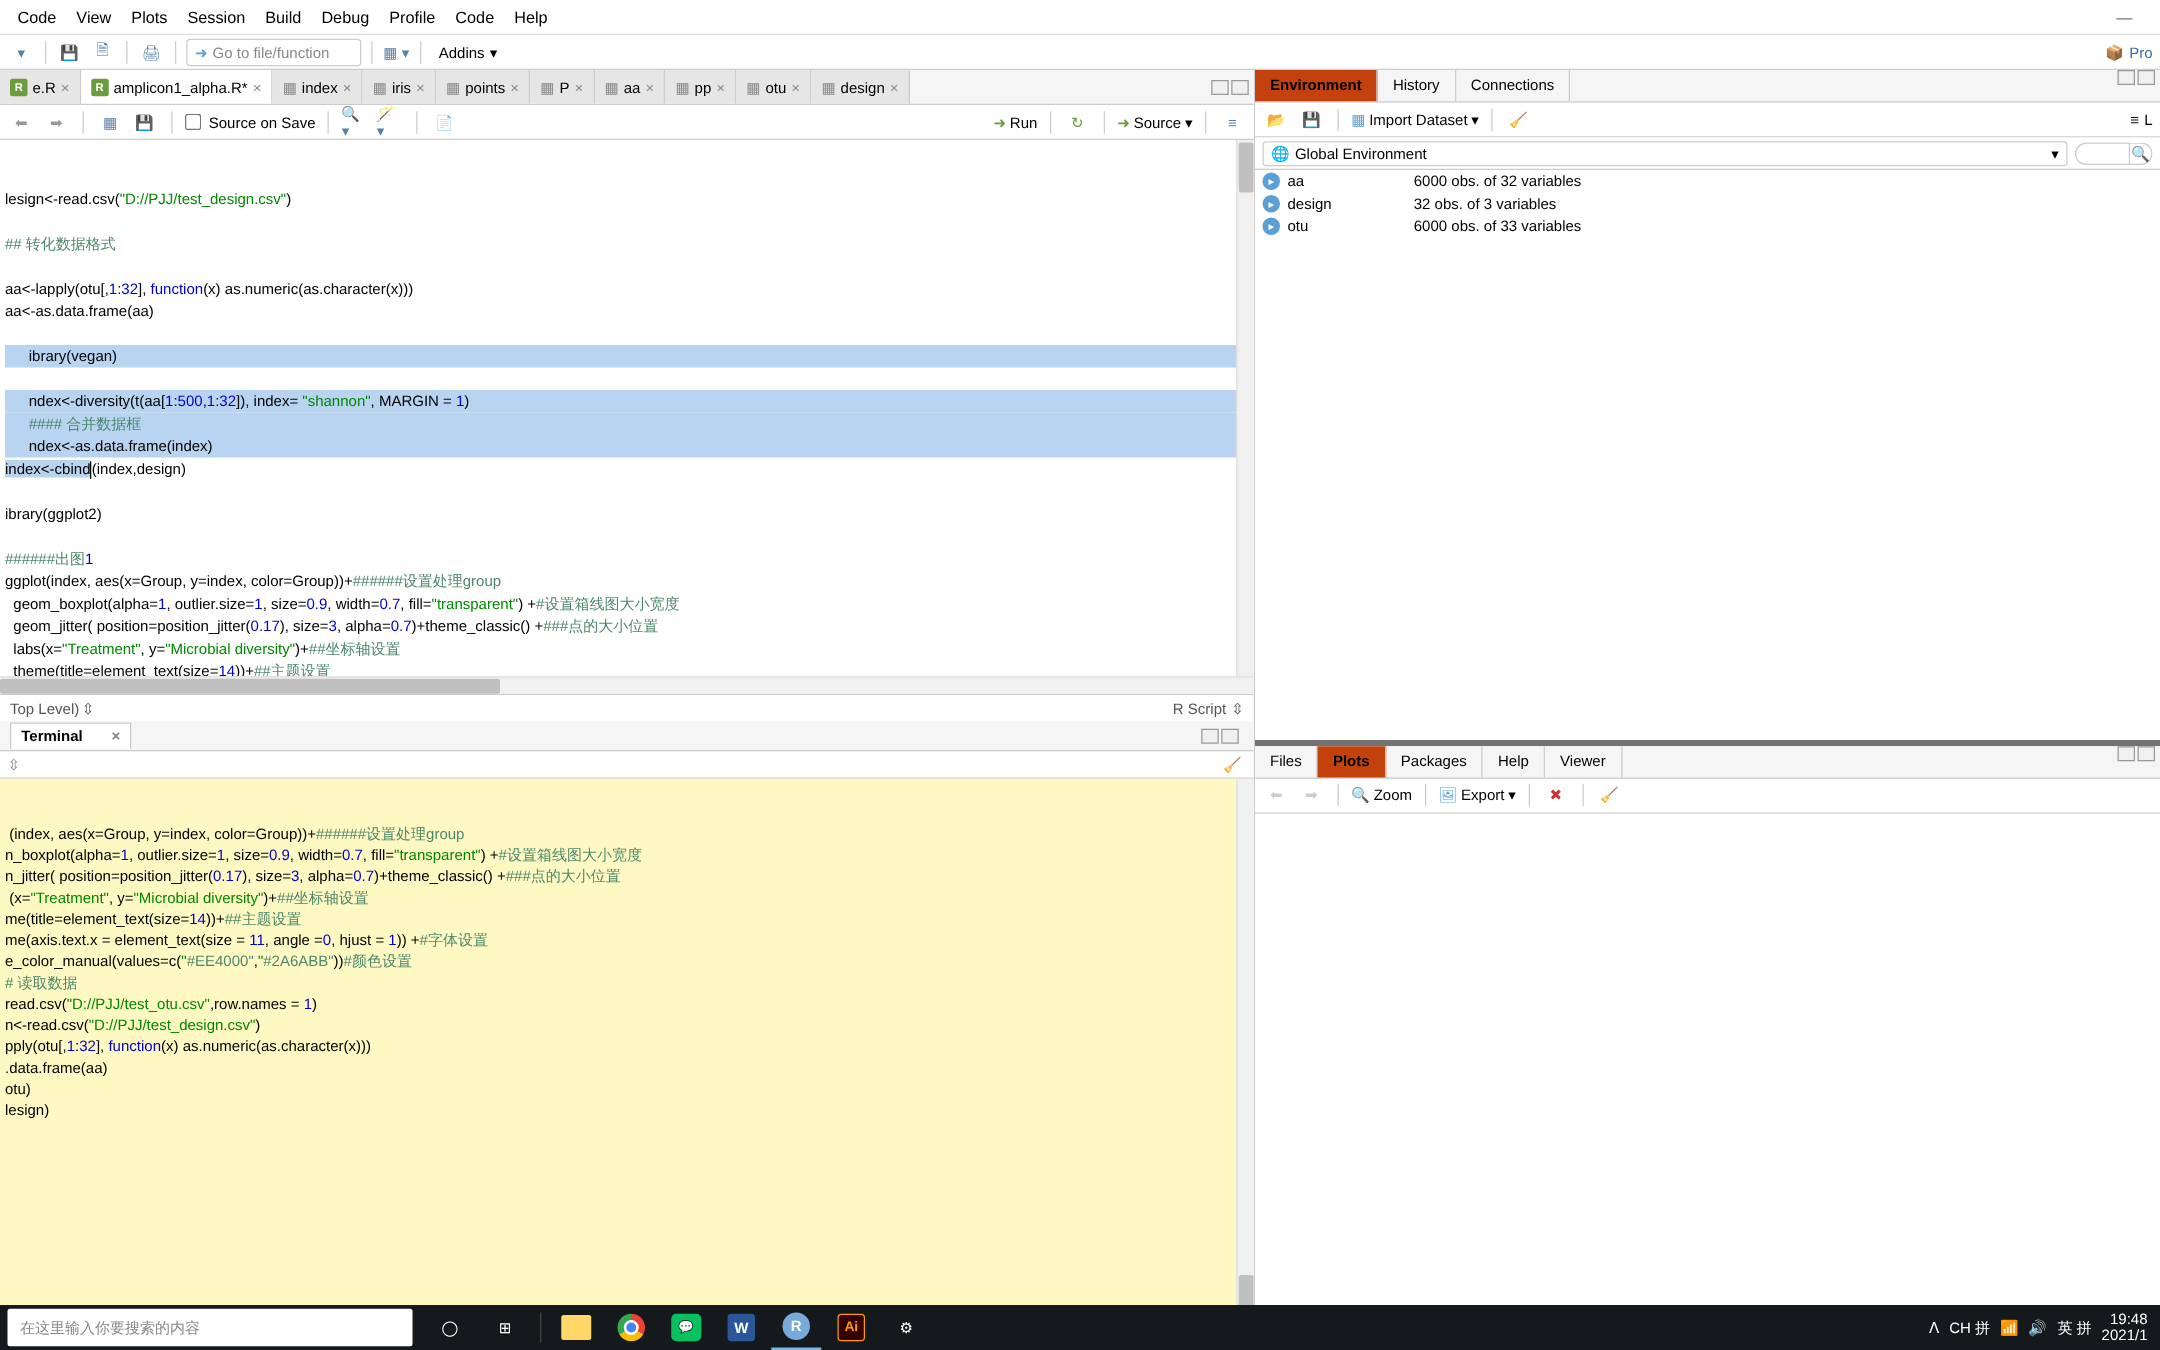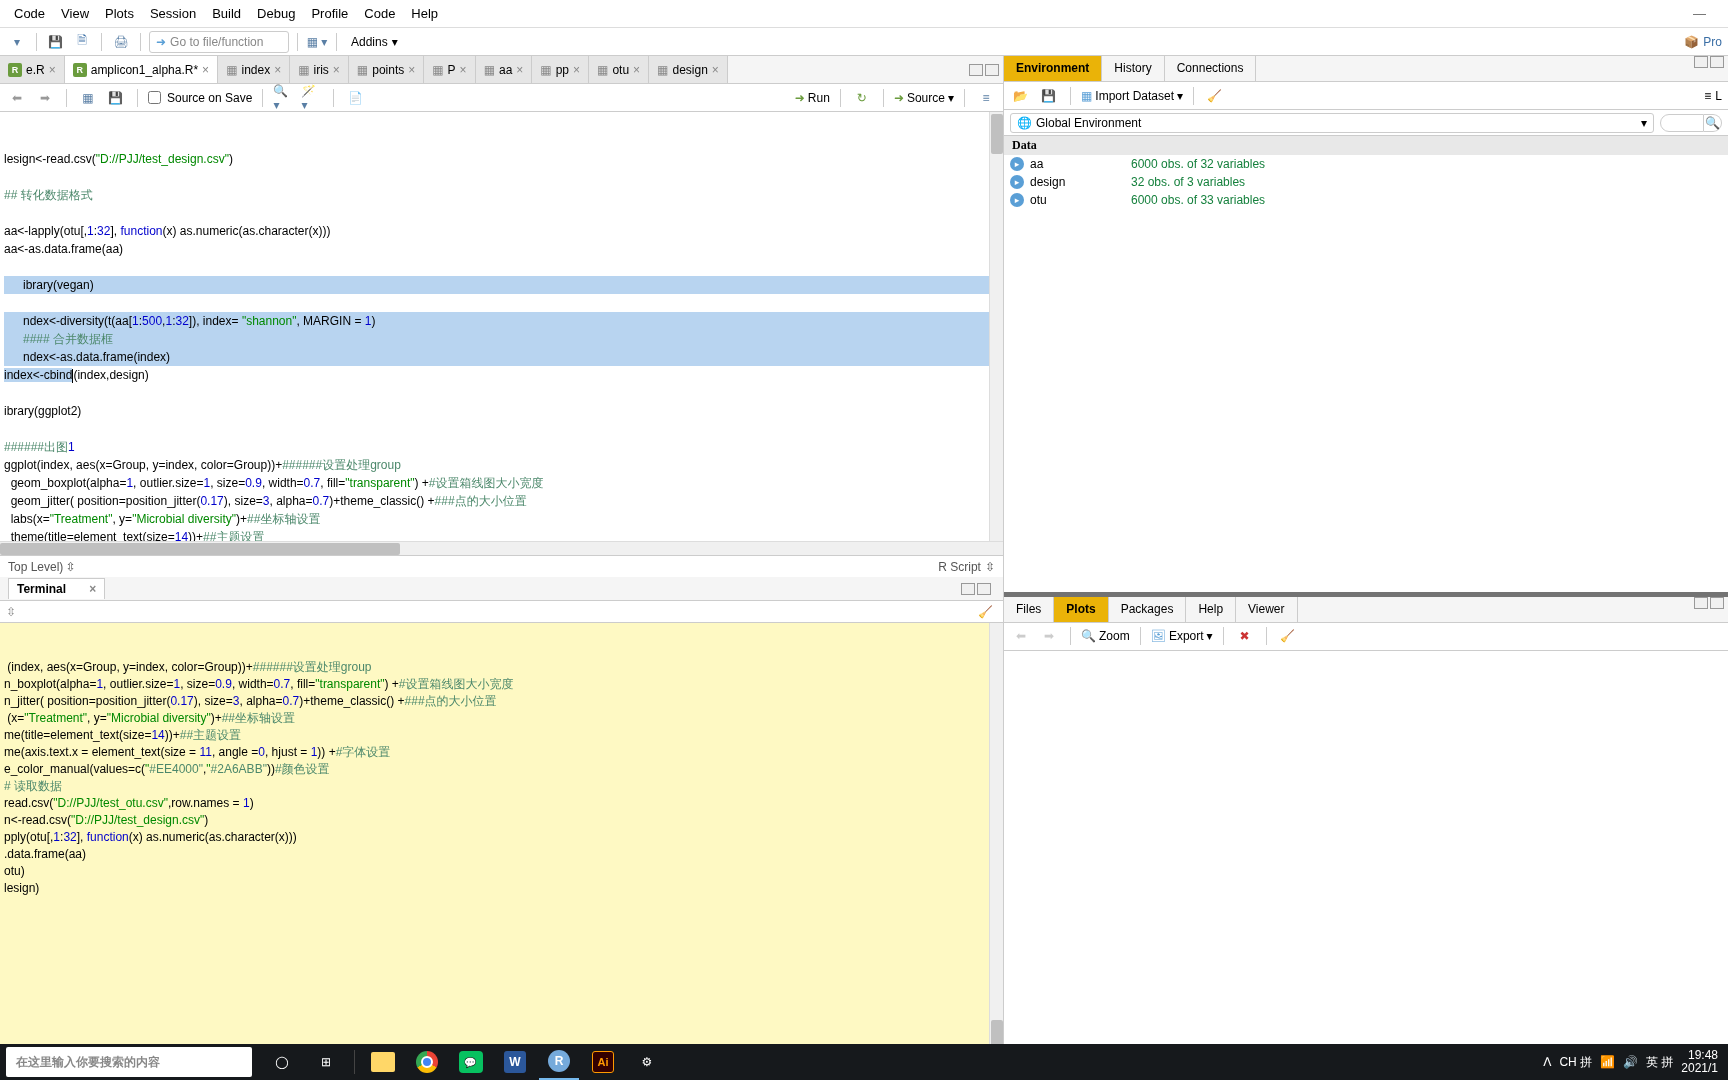--- a/index.html
+++ b/index.html
@@ -39,43 +39,43 @@
 .status-bar { height: 22px; border-top: 1px solid #ccc; display: flex; align-items: center; padding: 0 8px; font-size: 11px; color: #555; }
 .status-bar .right { margin-left: auto; display:flex; align-items:center; gap:4px; }
 
 .terminal-header { height: 24px; border-bottom: 1px solid #ccc; display: flex; align-items: center; padding: 0 8px; background: #f5f5f5; }
 .terminal-header .ttab { padding: 3px 8px; background: #fff; border: 1px solid #ccc; border-bottom: none; font-weight: bold; display:flex; gap:23px; align-items:center;}
 .terminal-toolbar { height: 22px; border-bottom: 1px solid #ccc; display:flex; align-items:center; padding:0 6px; gap:4px;}
 .terminal-body { flex: 1; background: #fef9c3; font-family: Consolas, monospace; font-size: 14px; line-height: 17px; padding: 2px 4px; white-space: pre; overflow:hidden; position:relative; }
 
 .panel-tabs { height: 26px; background: #f5f5f5; border-bottom: 1px solid #ccc; display: flex; }
 .panel-tab { padding: 5px 12px; border-right: 1px solid #ccc; cursor: pointer; font-size: 12px; }
-.panel-tab.active { background: #eab308; font-weight: bold; }
+.panel-tab.active { background: #c2410c; font-weight: bold; }
 .panel-toolbar { height: 28px; border-bottom: 1px solid #ccc; display: flex; align-items: center; padding: 0 6px; gap: 6px; }
 
 .env-scope { height: 26px; border-bottom: 1px solid #ccc; display: flex; align-items: center; padding: 0 6px; gap: 6px; background:#fff;}
 .env-list { flex: 1; background: #fff; font-family: Consolas, monospace; font-size: 14px; overflow:auto; }
 .env-heading { background: #e8e8e8; padding: 2px 8px; font-weight: bold; font-family: "Segoe UI"; font-size:12px;}
 .env-row { display: flex; padding: 2px 6px; align-items: center; gap: 6px; }
 .env-icon { width: 14px; height: 14px; border-radius: 50%; background: #5a9fd6; display:flex; align-items:center; justify-content:center; color:#fff; font-size:9px;}
 .env-name { width: 95px; color: #000; }
-.env-desc { color: #15803d; }
+.env-desc { color: #000000; }
 
 .bottom-pane { border-top: 5px solid #737373; display:flex; flex-direction:column; flex:1;}
 .plot-area { flex: 1; background: #fff; }
 
 .scroll-v { position:absolute; right:0; top:0; bottom:0; width:14px; background:#f0f0f0; border-left:1px solid #ddd;}
 .scroll-thumb-v { position:absolute; width:12px; left:1px; background:#c0c0c0; border-radius:2px;}
 .scroll-h { height:14px; background:#f0f0f0; border-top:1px solid #ddd; position:relative;}
 .scroll-thumb-h { position:absolute; height:12px; top:1px; background:#c0c0c0; border-radius:2px;}
 .min-max-ctrl { margin-left:auto; display:flex; gap:2px; padding-right:4px;}
 .winbtn { width:14px; height:12px; border:1px solid #999; background:#f0f0f0;}
 
 .taskbar { position:absolute; bottom:0; left:0; right:0; height:36px; background:#16191c; display:flex; align-items:center; color:#fff; }
-.search-box { width:246px; height:30px; background:#fff; color:#888; display:flex; align-items:center; padding:0 10px; margin-left:6px; border-radius:2px;font-weight:bold;}
+.search-box { width:324px; height:30px; background:#fff; color:#888; display:flex; align-items:center; padding:0 10px; margin-left:6px; border-radius:2px;}
 .task-icons { display:flex; align-items:center; gap:4px; margin-left:10px;}
 .task-icon { width:40px; height:36px; display:flex; align-items:center; justify-content:center; }
 .task-icon.active { border-bottom:2px solid #76b9ed;}
 .tray { margin-left:auto; display:flex; align-items:center; gap:8px; padding-right:10px; font-size:11px;}
 
 .search-input { width:44px; height:18px; border:1px solid #ccc; border-radius:10px 0 0 10px; padding:0 4px; font-size:11px; color:#888;}
 .search-icon-small { width:18px; height:18px; border:1px solid #ccc; border-left:none; border-radius:0 10px 10px 0; display:flex; align-items:center; justify-content:center; color:#888;}
 
 .dropdown { border:1px solid #ccc; border-radius:3px; padding:1px 6px; display:flex; align-items:center; gap:4px; height:20px; font-size:11px;}
 </style>
@@ -282,21 +282,20 @@
         <span style="color:#5a9fd6;">🌐</span>
         <span>Global Environment</span>
         <span style="margin-left:auto;">▾</span>
       </div>
       <div style="display:flex;">
         <input class="search-input" style="width: 44px;" placeholder="">
         <div class="search-icon-small">🔍</div>
       </div>
     </div>
     <div class="env-list" style="height:260px;">
-      <div class="env-heading">Data</div>
       <div class="env-row">
         <div class="env-icon">▸</div>
         <div class="env-name">aa</div>
         <div class="env-desc">6000 obs. of 32 variables</div>
       </div>
       <div class="env-row">
         <div class="env-icon">▸</div>
         <div class="env-name">design</div>
         <div class="env-desc">32 obs. of 3 variables</div>
       </div>

